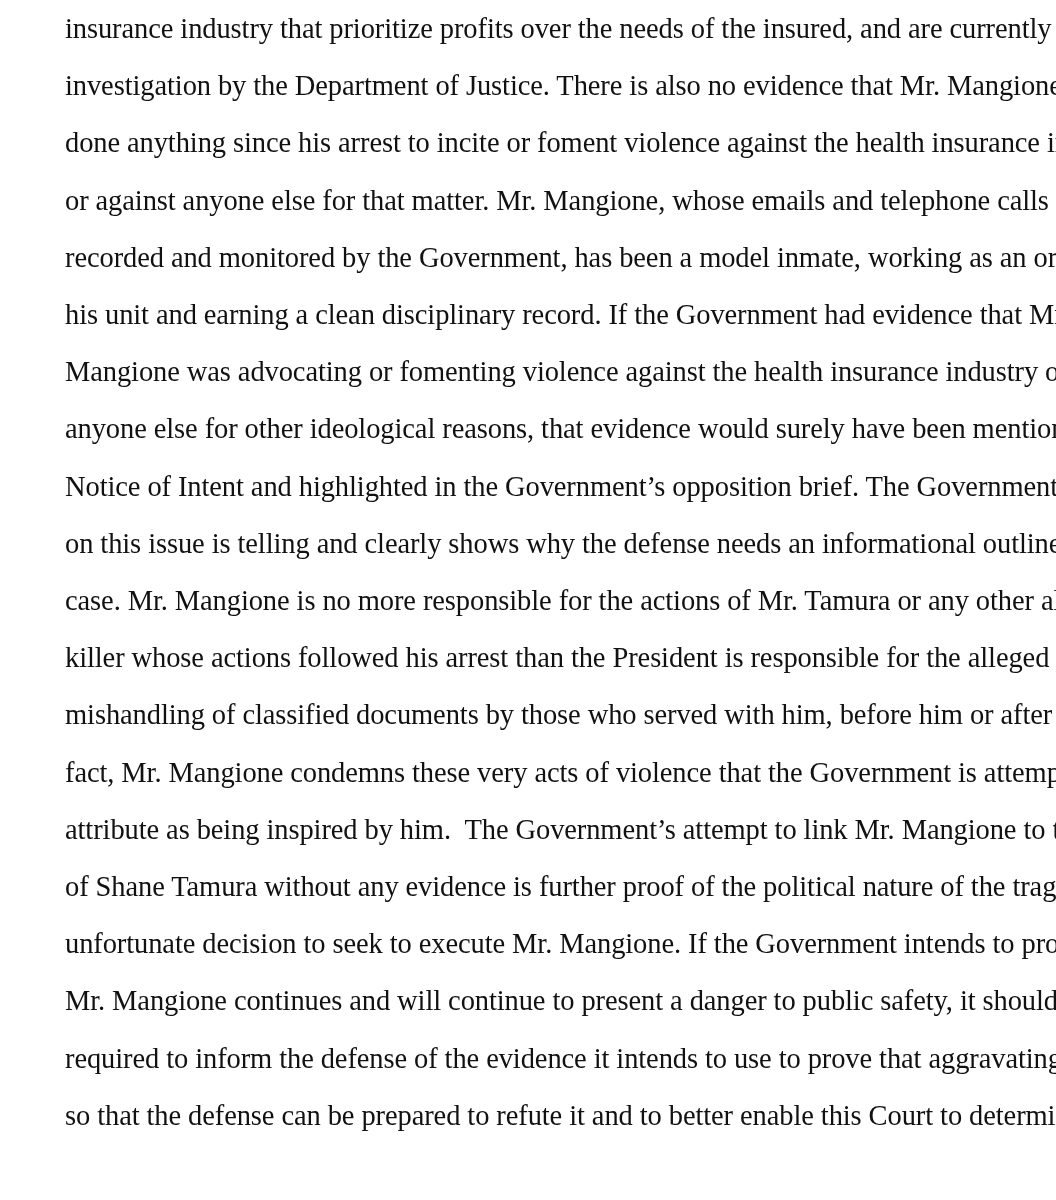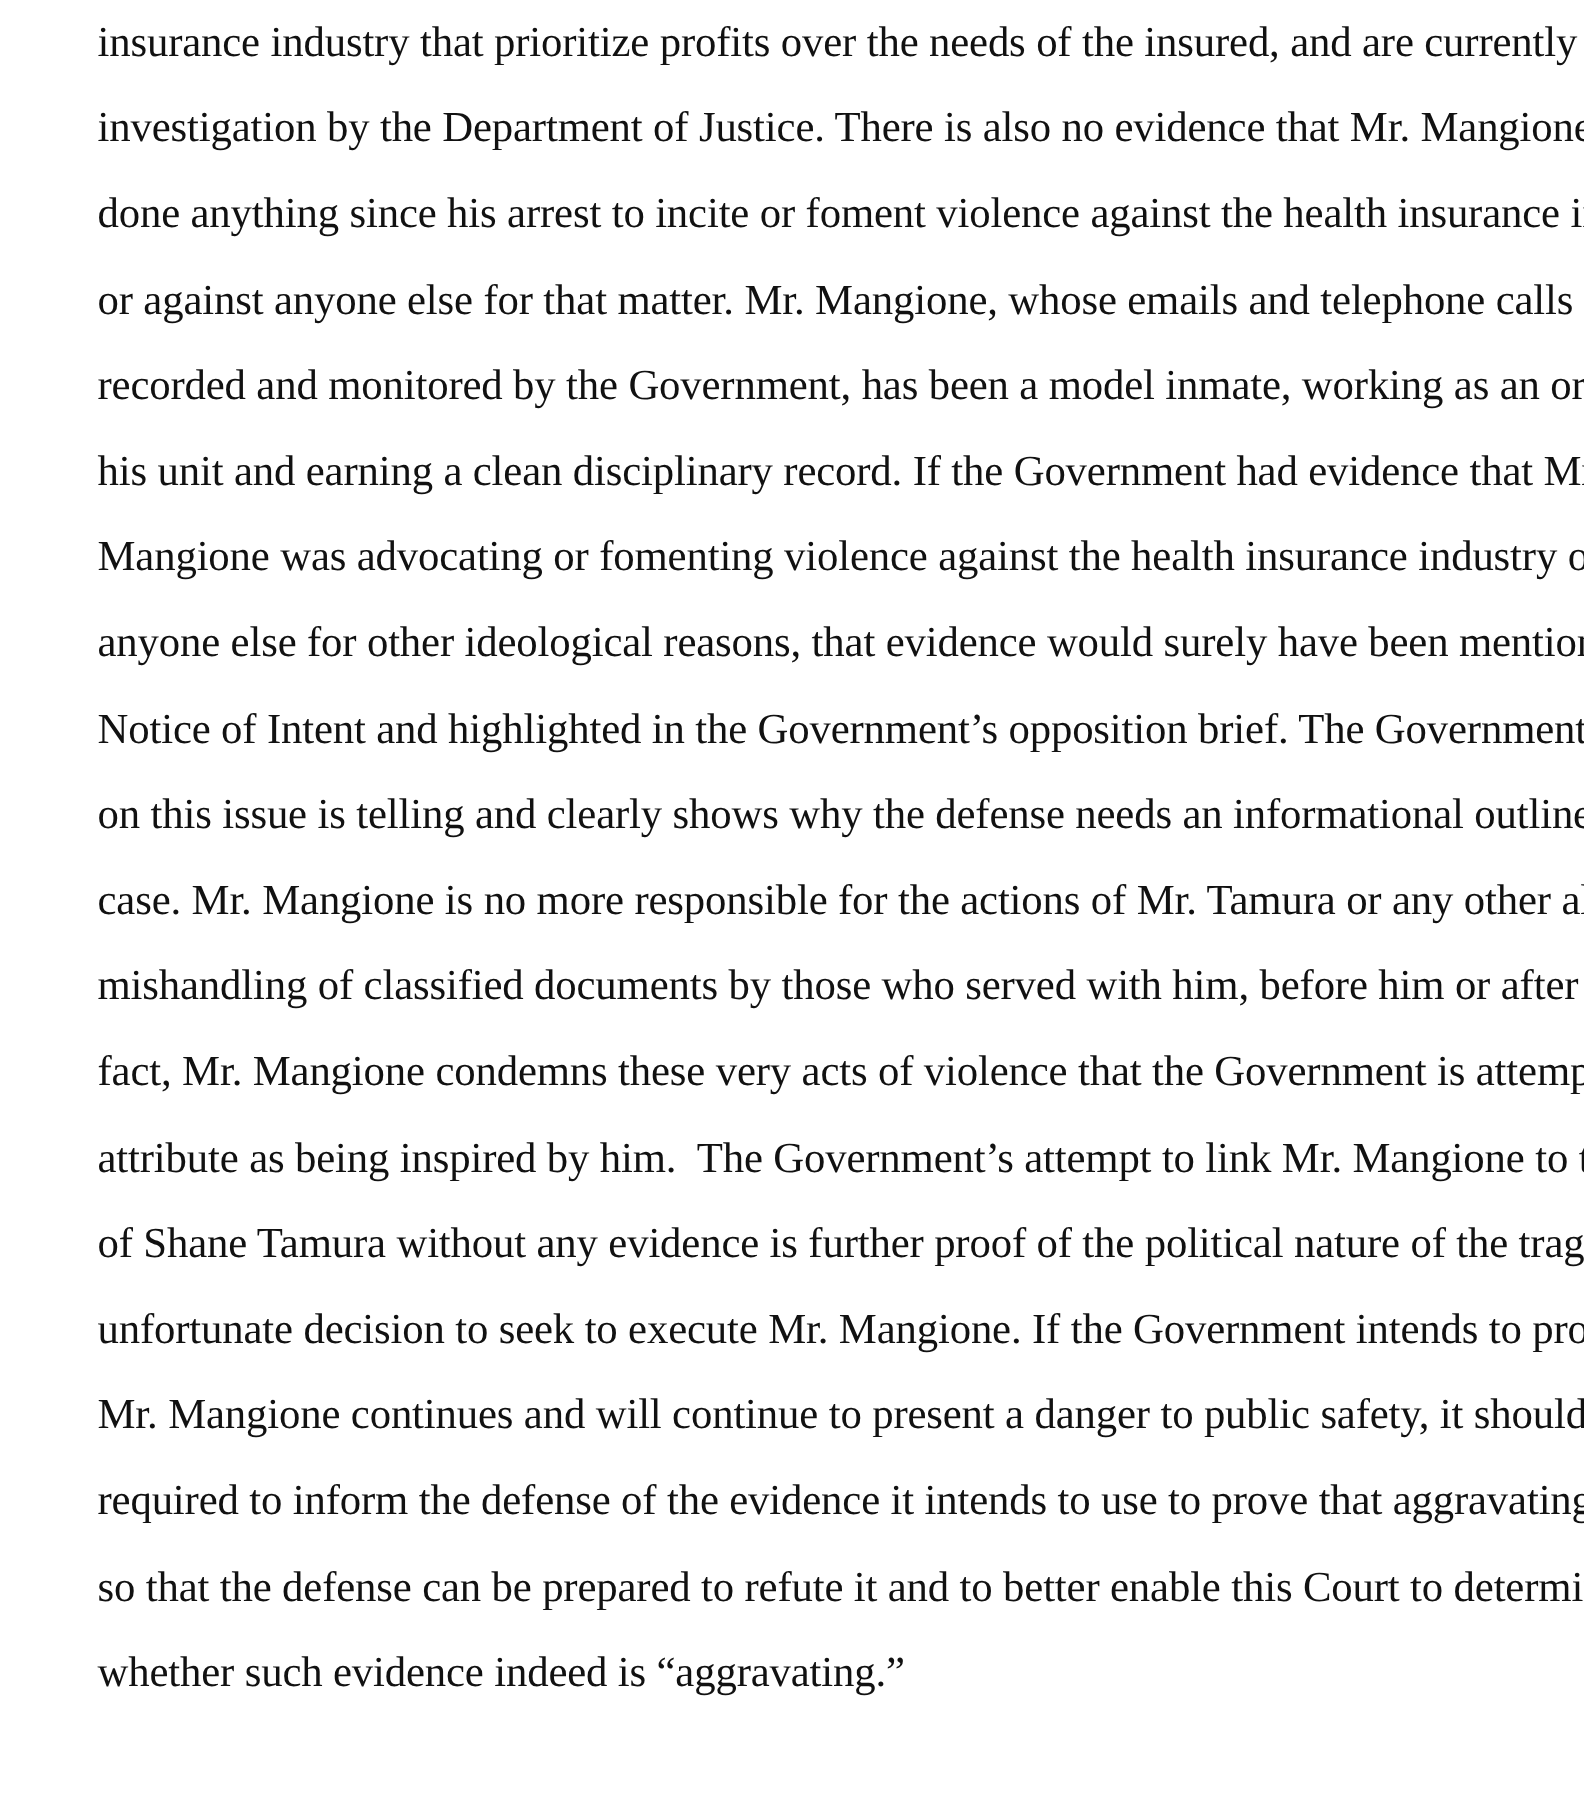--- a/index.html
+++ b/index.html
@@ -46,23 +46,23 @@
     <div class="doc-line">investigation by the Department of Justice. There is also no evidence that Mr. Mangione has</div>
     <div class="doc-line">done anything since his arrest to incite or foment violence against the health insurance industry</div>
     <div class="doc-line">or against anyone else for that matter. Mr. Mangione, whose emails and telephone calls are</div>
     <div class="doc-line">recorded and monitored by the Government, has been a model inmate, working as an orderly on</div>
     <div class="doc-line">his unit and earning a clean disciplinary record. If the Government had evidence that Mr.</div>
     <div class="doc-line">Mangione was advocating or fomenting violence against the health insurance industry or against</div>
     <div class="doc-line">anyone else for other ideological reasons, that evidence would surely have been mentioned in its</div>
     <div class="doc-line">Notice of Intent and highlighted in the Government’s opposition brief. The Government’s silence</div>
     <div class="doc-line">on this issue is telling and clearly shows why the defense needs an informational outline in this</div>
     <div class="doc-line">case. Mr. Mangione is no more responsible for the actions of Mr. Tamura or any other alleged</div>
+    <div class="doc-line">killer whose actions followed his arrest than the President is responsible for the alleged</div>
     <div class="doc-line">mishandling of classified documents by those who served with him, before him or after him. In</div>
     <div class="doc-line">fact, Mr. Mangione condemns these very acts of violence that the Government is attempting to</div>
     <div class="doc-line">attribute as being inspired by him.  The Government’s attempt to link Mr. Mangione to the likes</div>
     <div class="doc-line">of Shane Tamura without any evidence is further proof of the political nature of the tragically</div>
     <div class="doc-line">unfortunate decision to seek to execute Mr. Mangione. If the Government intends to prove that</div>
     <div class="doc-line">Mr. Mangione continues and will continue to present a danger to public safety, it should be</div>
     <div class="doc-line">required to inform the defense of the evidence it intends to use to prove that aggravating factor</div>
     <div class="doc-line">so that the defense can be prepared to refute it and to better enable this Court to determine</div>
-    <div class="doc-line">whether such evidence indeed is “aggravating.”</div>
   </div>
 </div>
 
 </body></html>

